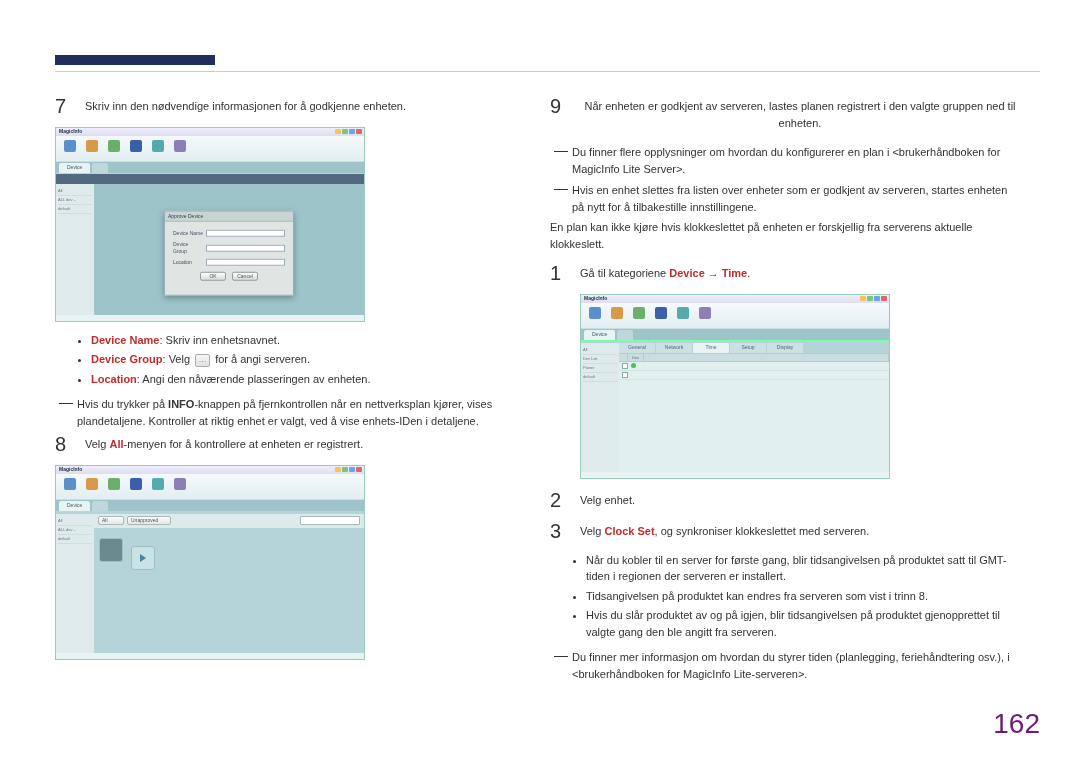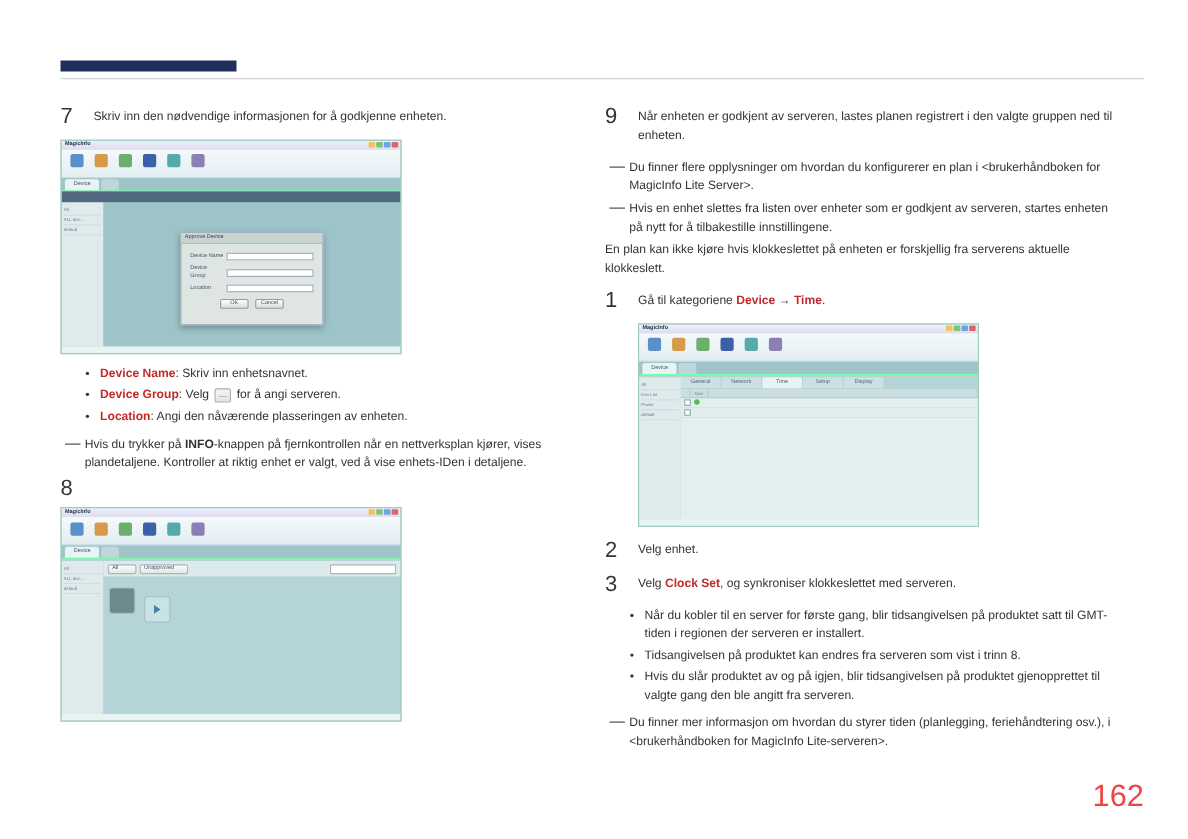--- a/index.html
+++ b/index.html
@@ -32,21 +32,21 @@
   .col {
     position: absolute;
     top: 95px;
     width: 470px;
   }
   .col-left { left: 55px; }
   .col-right { left: 550px; }
 
   .step { display: flex; gap: 12px; margin-bottom: 6px; }
   .step-num { font-size: 20px; font-weight: 300; width: 18px; flex-shrink: 0; line-height: 1.1; }
-  .step-body { padding-top: 3px; }
+  .step-body { padding-top: 3px; text-align: center; }
   .step-body p { margin-bottom: 6px; }
 
   .screenshot-thumb {
     margin: 6px 0 10px 0;
   }
   .mock-app {
     background: #b5d4d7;
     border: 1px solid #9cb;
     position: relative;
     overflow: hidden;
@@ -133,21 +133,21 @@
   .note-dash { display: flex; gap: 4px; margin: 4px 0 4px 0; padding-left: 4px; }
   .note-dash .dash { flex-shrink: 0; width: 14px; text-align:center; font-size:14px; line-height:14px; }
   .note-dash .ntxt { padding-top: 1px; }
 
   h3.section { font-size: 15px; font-weight: 700; margin: 14px 0 6px; color: #222; }
   .para { margin-bottom: 10px; }
   .arrow { display:inline-block; margin: 0 3px;}
   .page-number {
     position: absolute;
     bottom: 18px; right: 40px;
-    font-size: 28px; font-weight: 300; color: #ef4444;
+    font-size: 28px; font-weight: 300; color: #701a75;
   }
   .top-right-ctrls{position:absolute;right:2px;top:1px;display:flex;gap:1px;}
   .trc{width:6px;height:5px;border-radius:1px;}
 </style>
 </head>
 <body>
 
 <div class="header-bar"></div>
 <div class="header-line"></div>
 
@@ -242,20 +242,25 @@
 
   <div class="note-dash">
     <span class="dash">―</span>
     <span class="ntxt">
       <span>Hvis du trykker på </span><span class="bold">INFO</span><span>-knappen på fjernkontrollen når en nettverksplan kjører, vises plandetaljene. Kontroller at riktig enhet er valgt, ved å vise enhets-IDen i detaljene.</span>
     </span>
   </div>
 
   <div class="step">
     <div class="step-num">8</div>
+    <div class="step-body">
+      <p>
+        <span>Velg </span><span class="bold-red">All</span><span>-menyen for å kontrollere at enheten er registrert.</span>
+      </p>
+    </div>
   </div>
 
   <div class="screenshot-thumb">
     <div class="mock-app s2">
       <div class="mock-topbar">
           <span class="mock-logo">MagicInfo</span>
         <div class="top-right-ctrls">
             <span class="trc" style="background:#f6c35a"></span>
             <span class="trc" style="background:#7dc47d"></span>
             <span class="trc" style="background:#6aa6e6"></span>

